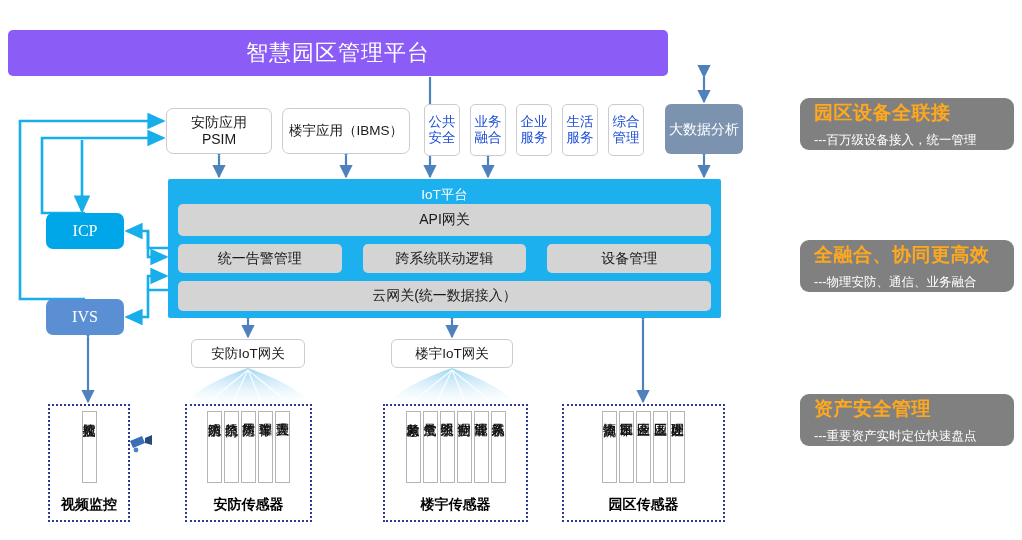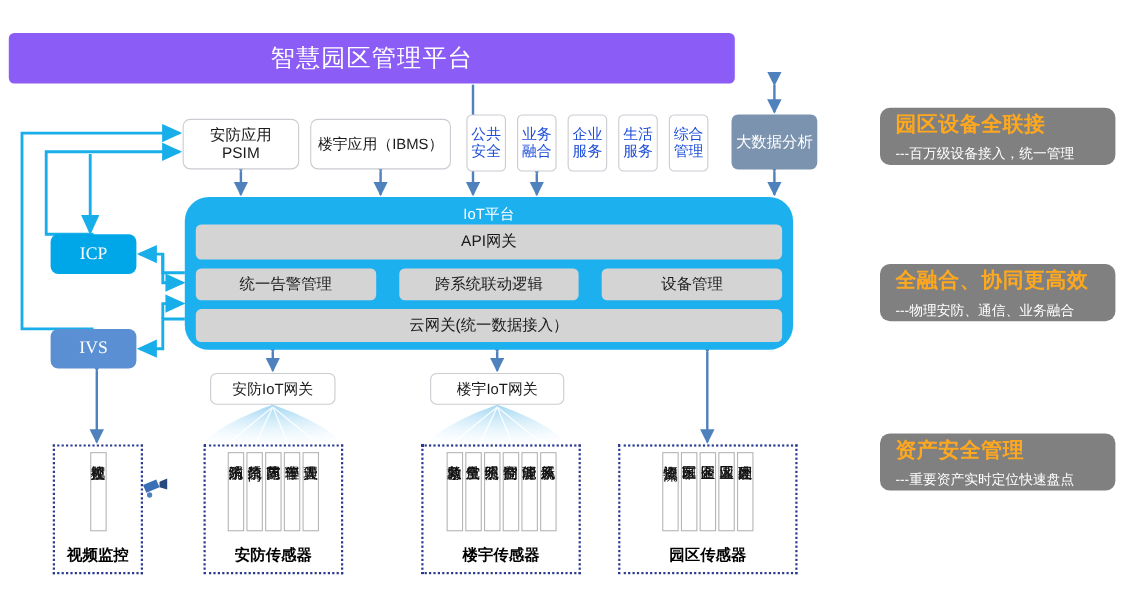--- a/index.html
+++ b/index.html
@@ -47,21 +47,21 @@
     position: absolute; left: 46px; width: 78px; height: 36px;
     border-radius: 7px; display: flex; align-items: center; justify-content: center;
     color: #ffffff; font-size: 16px; font-family: "Liberation Serif", serif;
   }
   .icp { top: 213px; background: #00A7E8; }
   .ivs { top: 299px; background: #5B8FD4; }
 
   
   .iot {
     position: absolute; left: 168px; top: 179px; width: 553px; height: 139px;
-    background: #1CB0EF; border-radius: 22px; padding: 6px 10px 9px;
+    background: #1CB0EF; border-radius: 2px; padding: 6px 10px 9px;
   }
   .iot-title { text-align: center; color: #ffffff; font-size: 13.5px; height: 19px; line-height: 19px; }
   .slab {
     background: #D4D4D4; border-radius: 5px; color: #1a1a1a;
     display: flex; align-items: center; justify-content: center; font-size: 14px;
   }
   .slab-api { height: 32px; margin-bottom: 8px; }
   .slab-row { display: flex; gap: 21px; margin-bottom: 8px; }
   .slab-row .slab { flex: 1; height: 29px; }
   .slab-cloud { height: 30px; }

